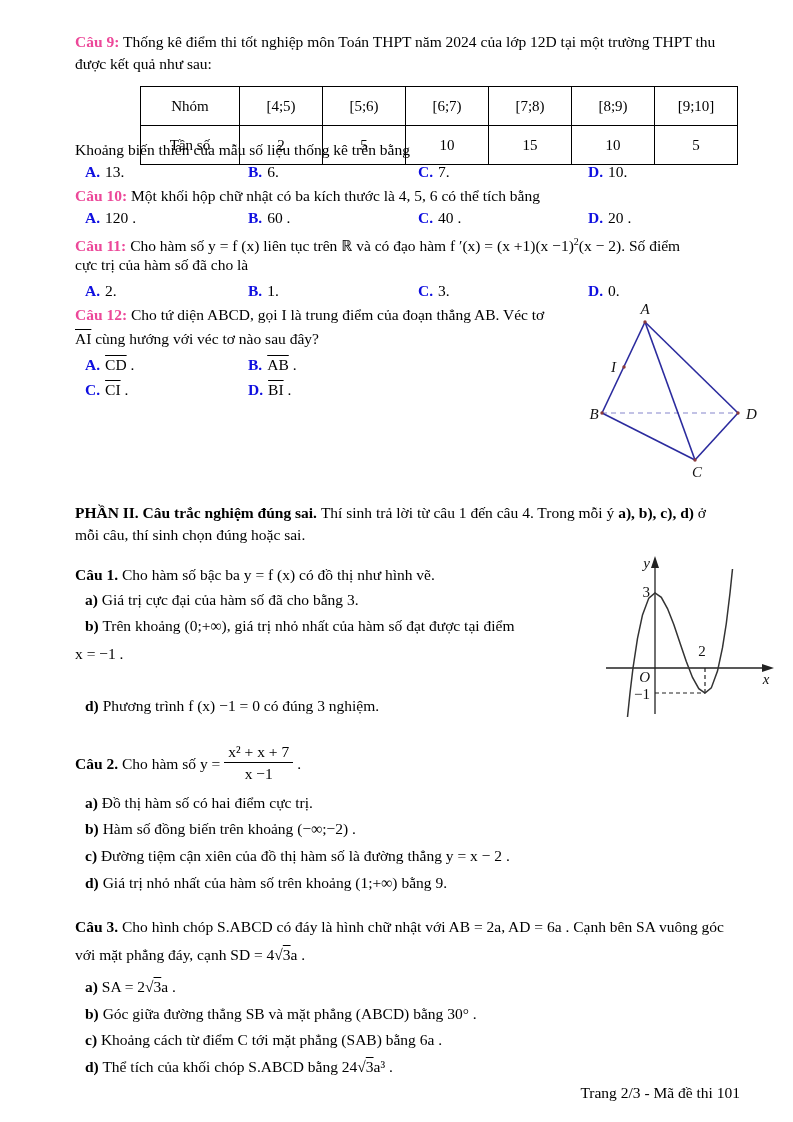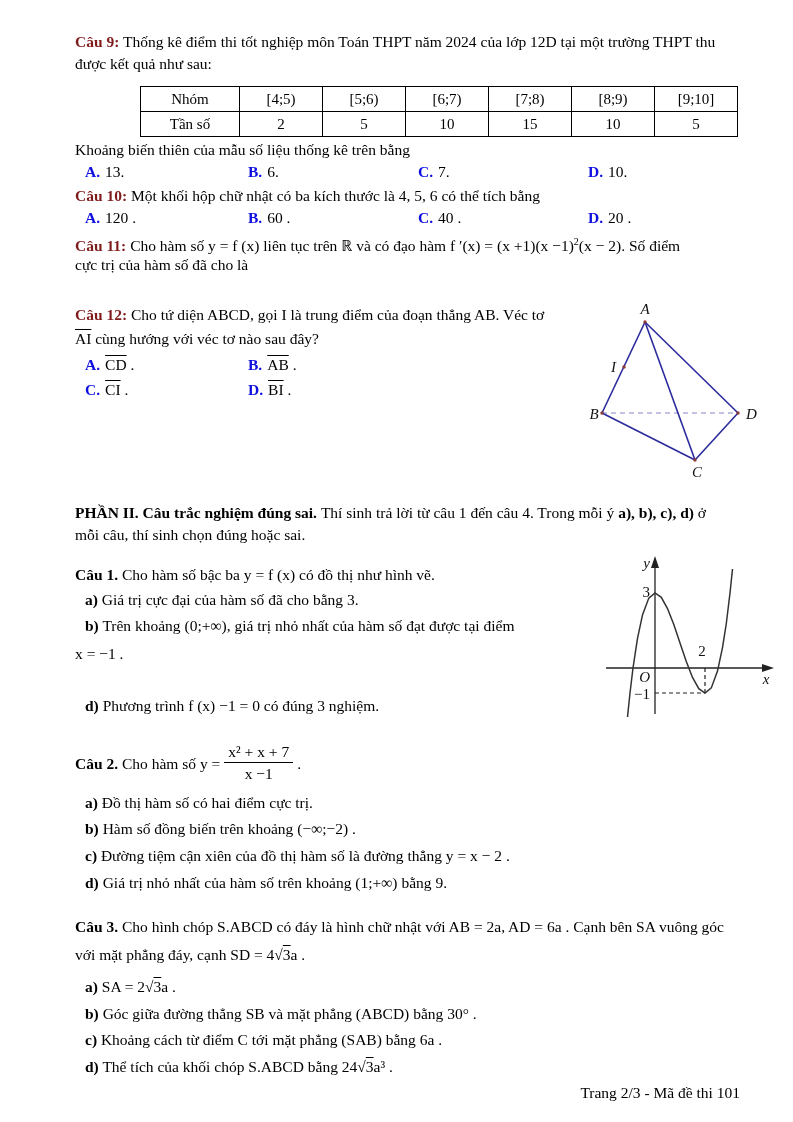--- a/index.html
+++ b/index.html
@@ -5,25 +5,25 @@
   html,body{margin:0;padding:0;background:#ffffff;}
   .page{position:relative;width:793px;height:1122px;background:#fff;overflow:hidden;
         font-family:"Liberation Serif",serif;font-size:15.5px;color:#000;}
   .ln{position:absolute;left:75px;white-space:nowrap;line-height:22px;}
   .row{position:absolute;left:0;width:640px;height:22px;line-height:22px;}
   .opt{position:absolute;top:0;white-space:nowrap;}
   .m{}
   .b{font-weight:bold;}
   .ov{text-decoration:overline;}
   .sup{font-size:10px;vertical-align:super;}
-  .qlabel{color:#7f1d1d;font-weight:bold;}
+  .qlabel{color:#ec4899;font-weight:bold;}
   .opt-letter{color:#0f0fe0;font-weight:bold;margin-right:5px;}
   .ilet{font-weight:bold;}
   table.freq{position:absolute;border-collapse:collapse;font-size:15px;}
-  table.freq td{border:1px solid #000;text-align:center;padding:1px 4px;height:22px;}
+  table.freq td{border:1px solid #000;text-align:center;padding:8px 4px;height:22px;}
   table.freq td.c0{width:90px;}
   table.freq td.cn{width:74px;}
   .frac{display:inline-block;vertical-align:middle;text-align:center;line-height:21px;margin:0 4px;transform:translateY(-3px);}
   .frac .num{display:block;border-bottom:1px solid #000;padding:0 4px;}
   .frac .den{display:block;}
   svg.fig{position:absolute;}
   svg text{font-family:"Liberation Serif",serif;font-size:15px;fill:#111;}
   svg text.it{font-style:italic;}
 </style>
 </head>
@@ -75,20 +75,26 @@
     <span class="opt" style="left:85px"><span class="opt-letter">A.</span><span>120 .</span></span>
     <span class="opt" style="left:248px"><span class="opt-letter">B.</span><span>60 .</span></span>
     <span class="opt" style="left:418px"><span class="opt-letter">C.</span><span>40 .</span></span>
     <span class="opt" style="left:588px"><span class="opt-letter">D.</span><span>20 .</span></span>
   </div>
 
   <div class="ln" style="top:231px">
     <span class="qlabel">Câu 11:</span><span><span> Cho hàm số </span><span class="m">y = f (x)</span><span> liên tục trên </span><span>ℝ</span><span> và có đạo hàm </span><span class="m">f ′(x) = (x +1)(x −1)</span><span class="m sup">2</span><span class="m">(x − 2)</span><span>. Số điểm</span></span>
   </div>
   <div class="ln" style="top:254px">cực trị của hàm số đã cho là</div>
+  <div class="row" style="top:280px">
+    <span class="opt" style="left:85px"><span class="opt-letter">A.</span><span>2.</span></span>
+    <span class="opt" style="left:248px"><span class="opt-letter">B.</span><span>1.</span></span>
+    <span class="opt" style="left:418px"><span class="opt-letter">C.</span><span>3.</span></span>
+    <span class="opt" style="left:588px"><span class="opt-letter">D.</span><span>0.</span></span>
+  </div>
 
   <div class="ln" style="top:304px">
     <span class="qlabel">Câu 12:</span><span><span> Cho tứ diện </span><span class="m">ABCD</span><span>, gọi </span><span class="m">I</span><span> là trung điểm của đoạn thẳng </span><span class="m">AB</span><span>. Véc tơ</span></span>
   </div>
   <div class="ln" style="top:328px"><span class="m ov">AI</span><span> cùng hướng với véc tơ nào sau đây?</span></div>
   <div class="row" style="top:354px">
     <span class="opt" style="left:85px"><span class="opt-letter">A.</span><span><span class="m ov">CD</span><span> .</span></span></span>
     <span class="opt" style="left:248px"><span class="opt-letter">B.</span><span><span class="m ov">AB</span><span> .</span></span></span>
   </div>
   <div class="row" style="top:379px">

